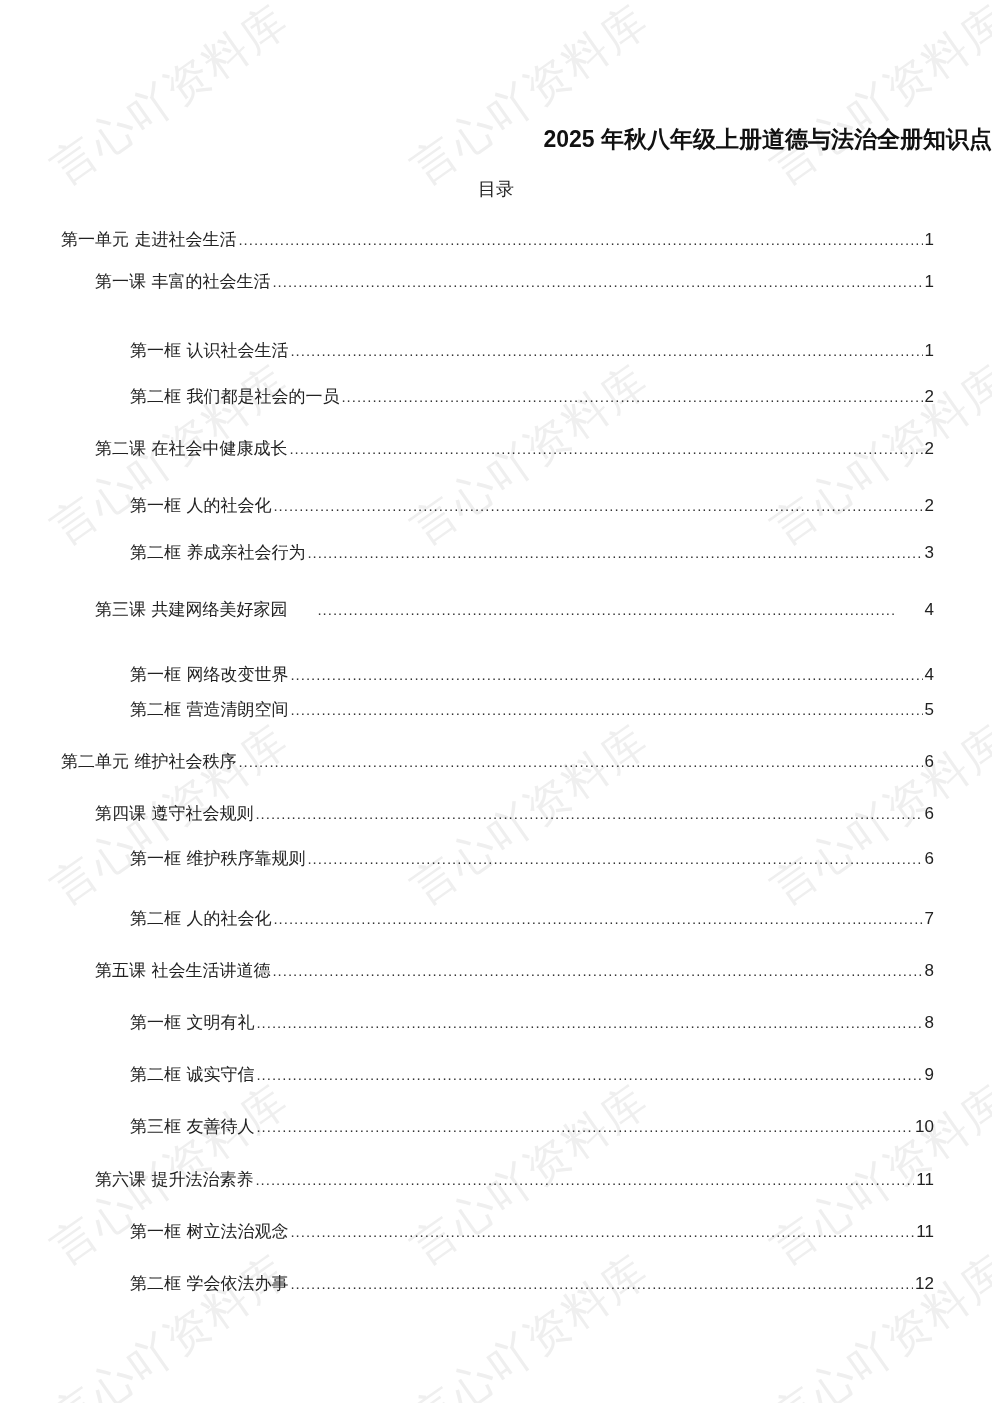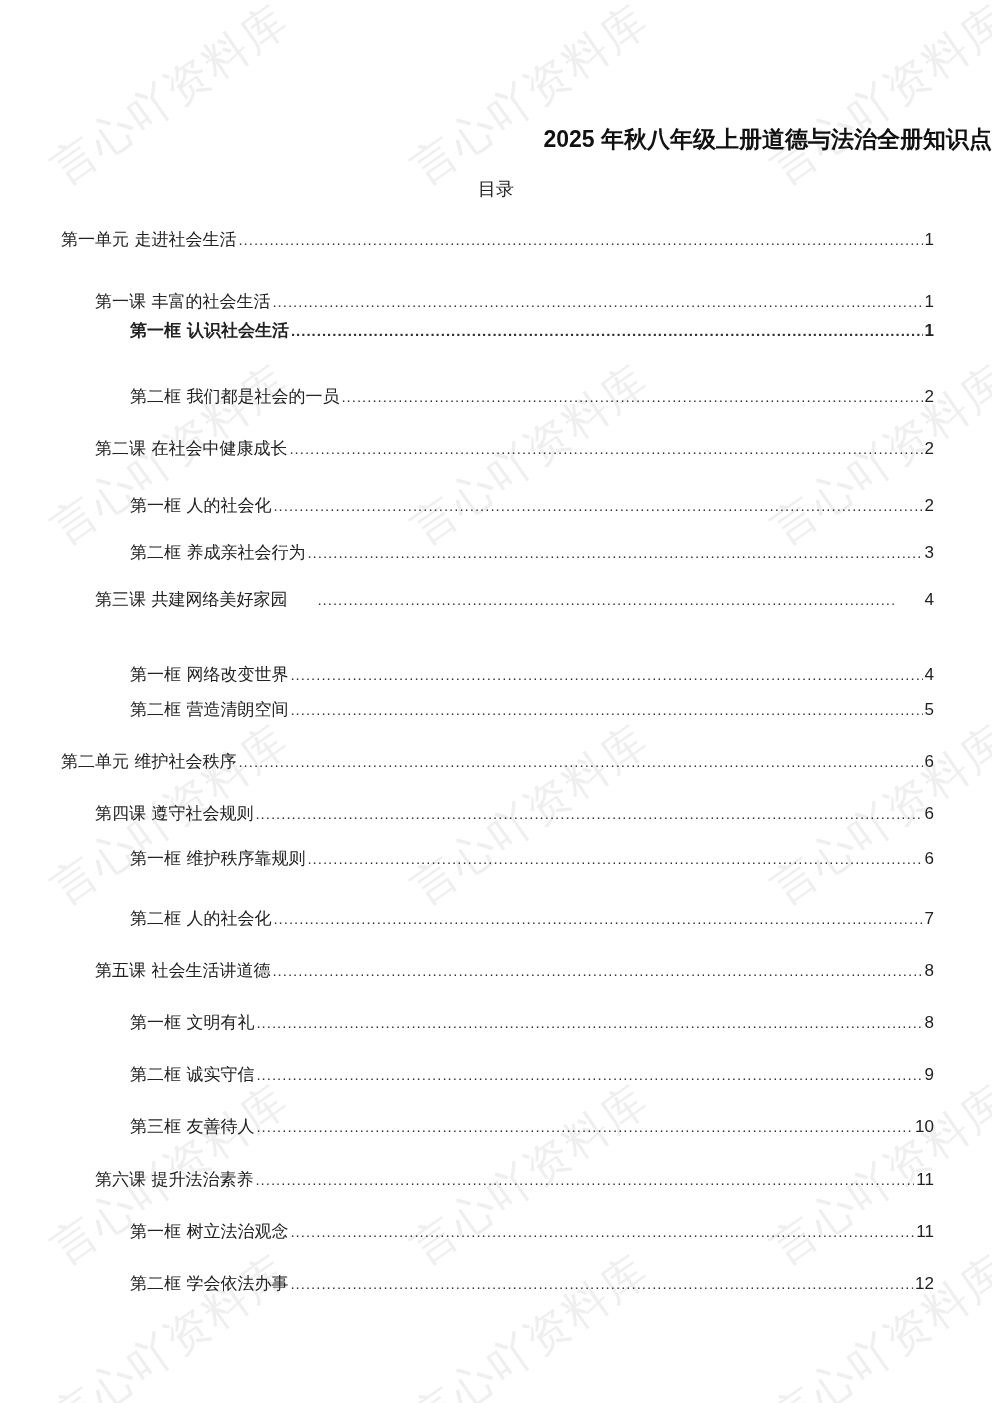--- a/index.html
+++ b/index.html
@@ -44,26 +44,26 @@
   <h1 class="title" style="margin:0;">2025 年秋八年级上册道德与法治全册知识点</h1>
   <h2 class="subtitle" style="margin:0;font-weight:normal;">目录</h2>
 
   <div class="toc" id="toc">
 
   <div class="toc-row lvl0" style="top: 0px; text-align: right;">
         <span class="label">第一单元  走进社会生活</span>
         <span class="leader"></span>
         <span class="page-num">1</span>
       </div>
-      <div class="toc-row lvl1" style="top: 62px;">
+      <div class="toc-row lvl1" style="top: 42px;">
         <span class="label">第一课  丰富的社会生活</span>
         <span class="leader"></span>
         <span class="page-num">1</span>
       </div>
-      <div class="toc-row lvl2" style="top: 91px; font-weight: bold;">
+      <div class="toc-row lvl2" style="top: 111px;">
         <span class="label">第一框  认识社会生活</span>
         <span class="leader"></span>
         <span class="page-num">1</span>
       </div>
       <div class="toc-row lvl2" style="top: 156.6px;">
         <span class="label">第二框  我们都是社会的一员</span>
         <span class="leader"></span>
         <span class="page-num">2</span>
       </div>
       <div class="toc-row lvl1" style="top: 208.8px;">
@@ -74,21 +74,21 @@
       <div class="toc-row lvl2" style="top: 266px;">
         <span class="label">第一框  人的社会化</span>
         <span class="leader"></span>
         <span class="page-num">2</span>
       </div>
       <div class="toc-row lvl2" style="top: 313.2px;">
         <span class="label">第二框  养成亲社会行为</span>
         <span class="leader"></span>
         <span class="page-num">3</span>
       </div>
-      <div class="toc-row lvl1" style="top: 360px; gap: 28px;">
+      <div class="toc-row lvl1" style="top: 370px; gap: 28px;">
         <span class="label">第三课  共建网络美好家园</span>
         <span class="leader"></span>
         <span class="page-num">4</span>
       </div>
       <div class="toc-row lvl2" style="top: 435px; justify-content: flex-end;">
         <span class="label">第一框  网络改变世界</span>
         <span class="leader"></span>
         <span class="page-num">4</span>
       </div>
       <div class="toc-row lvl2" style="top: 469.8px;">

